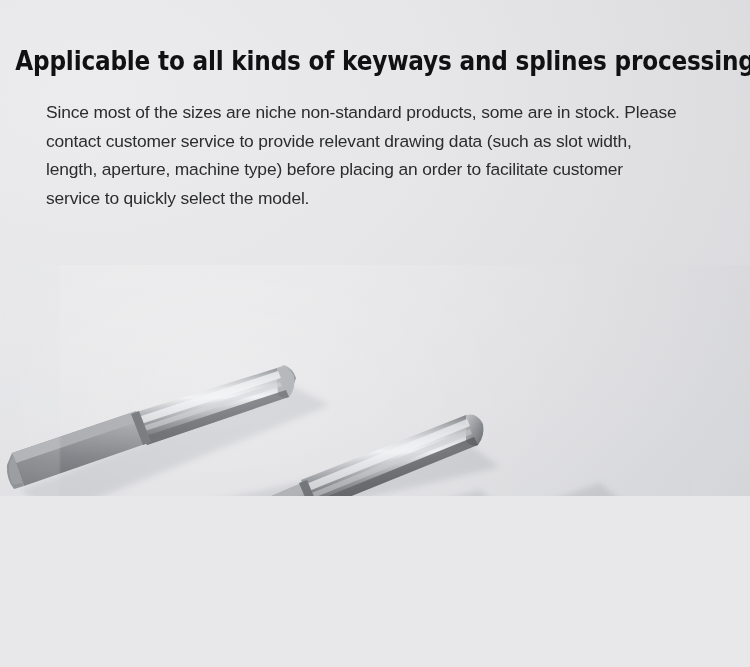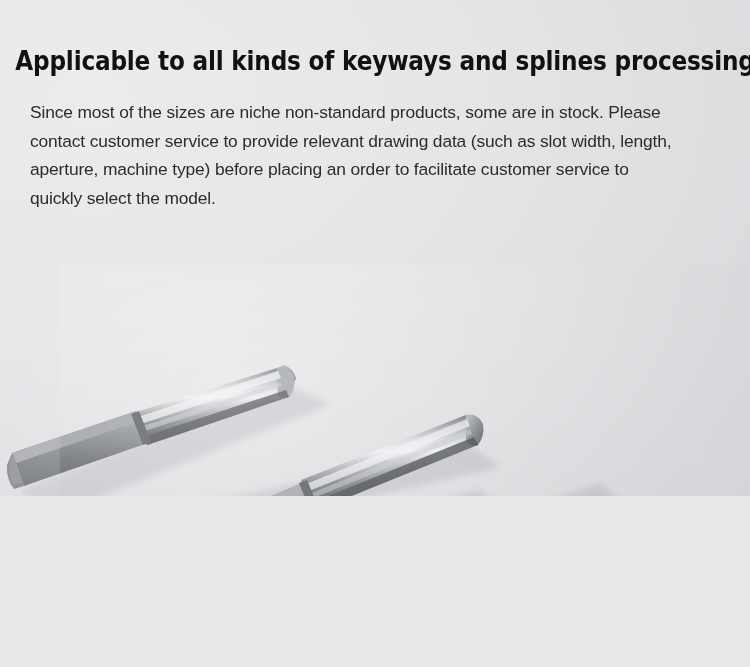--- a/index.html
+++ b/index.html
@@ -42,21 +42,21 @@
     line-height: 34px;
     letter-spacing: -0.2px;
     color: #111113;
     white-space: nowrap;
     transform: scaleX(0.955);
     transform-origin: left center;
   }
 
   .body-copy {
     margin: 0;
-    padding: 20px 70px 0 30px;
+    padding: 20px 70px 0 46px;
     font-family: "Liberation Sans", sans-serif;
     font-size: 17.4px;
     font-weight: normal;
     line-height: 28.5px;
     color: #2b2c2e;
     letter-spacing: -0.15px;
   }
 
   
   .photo {

